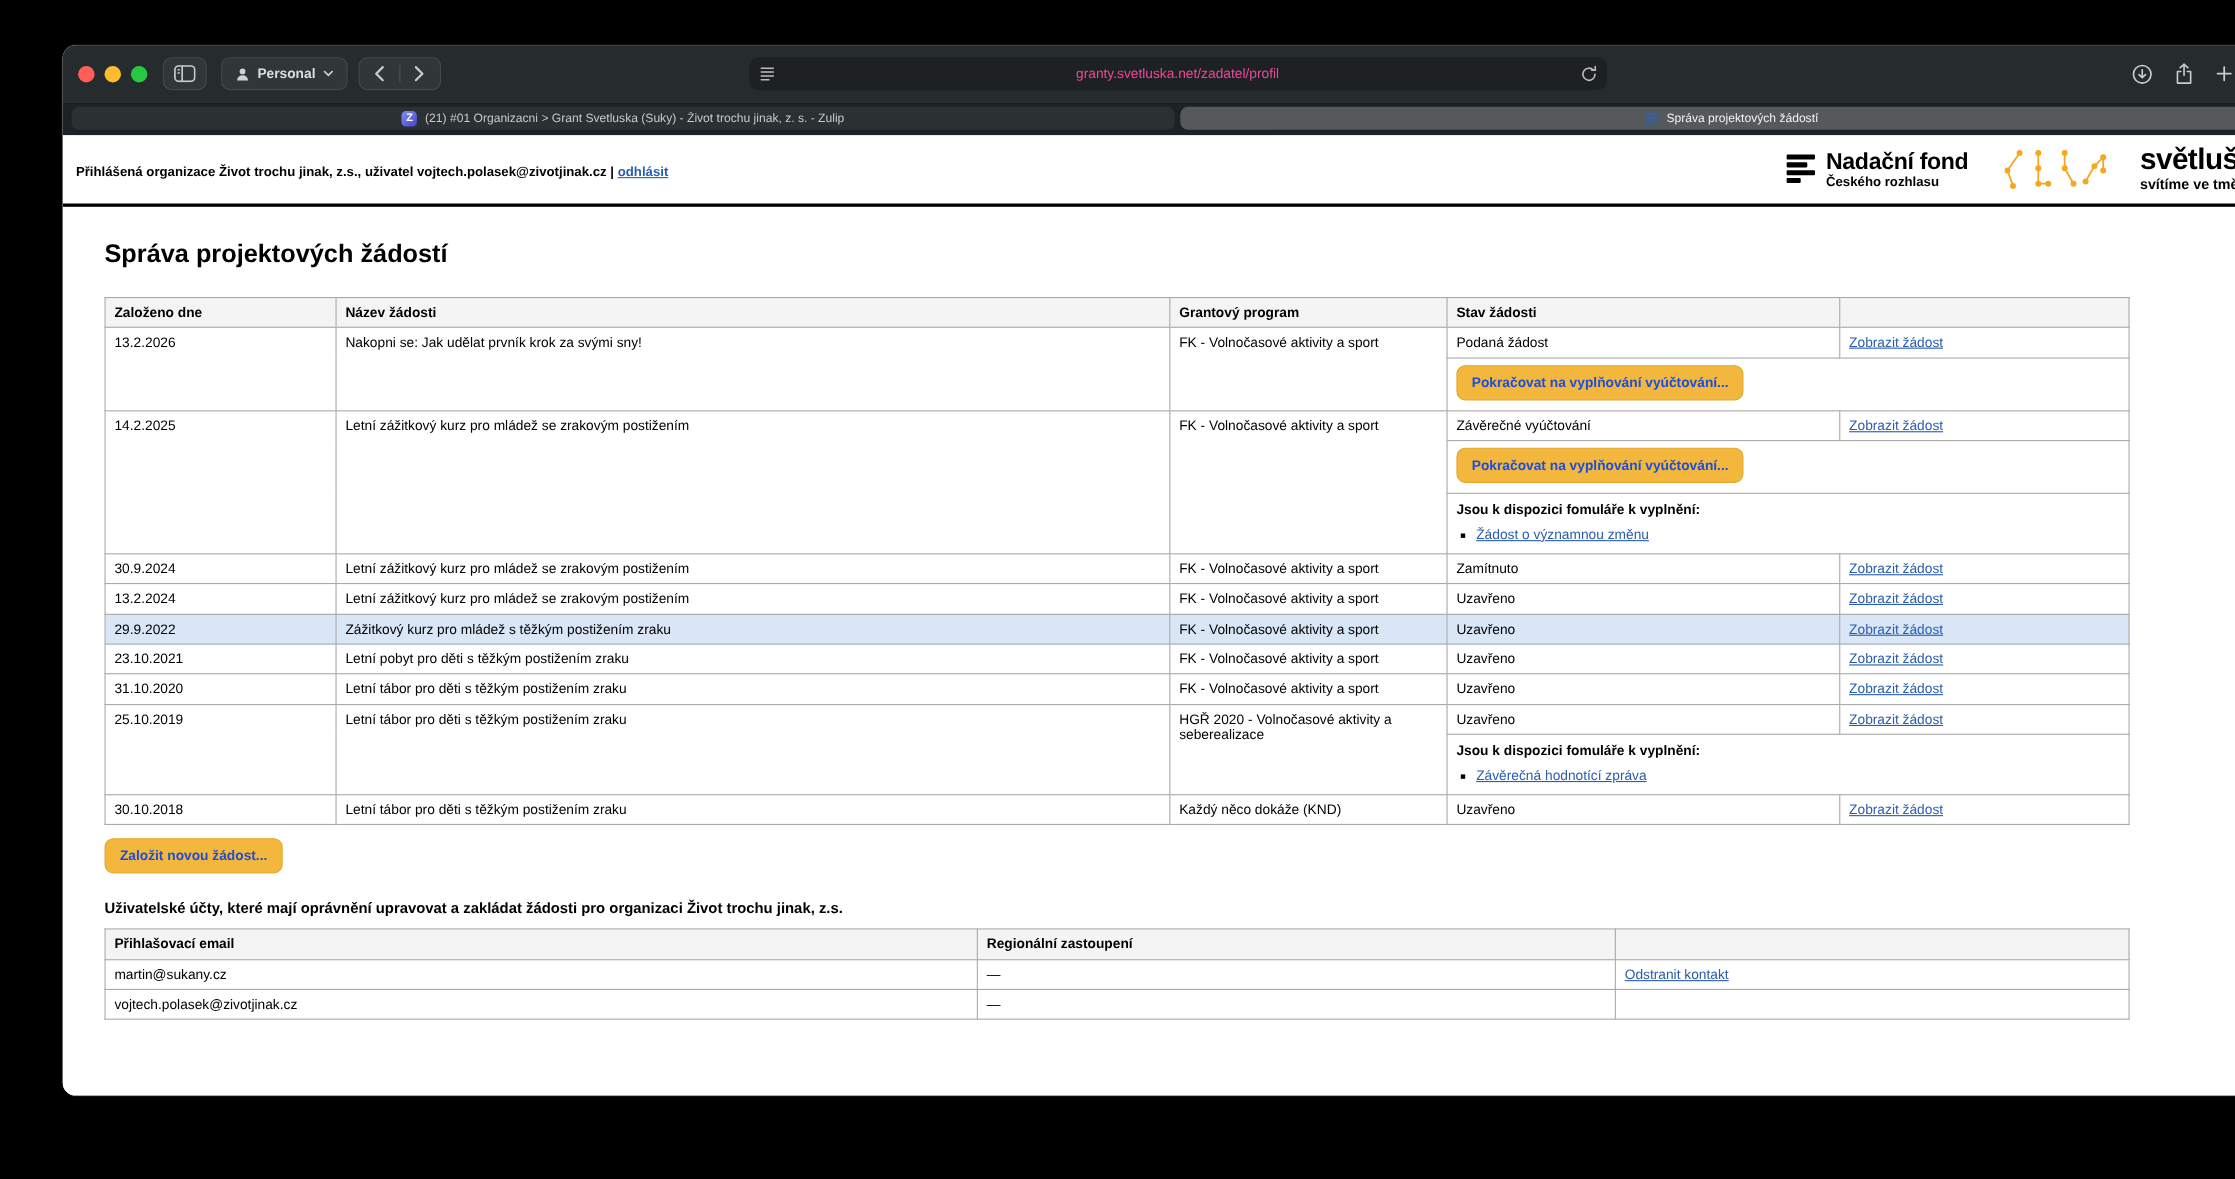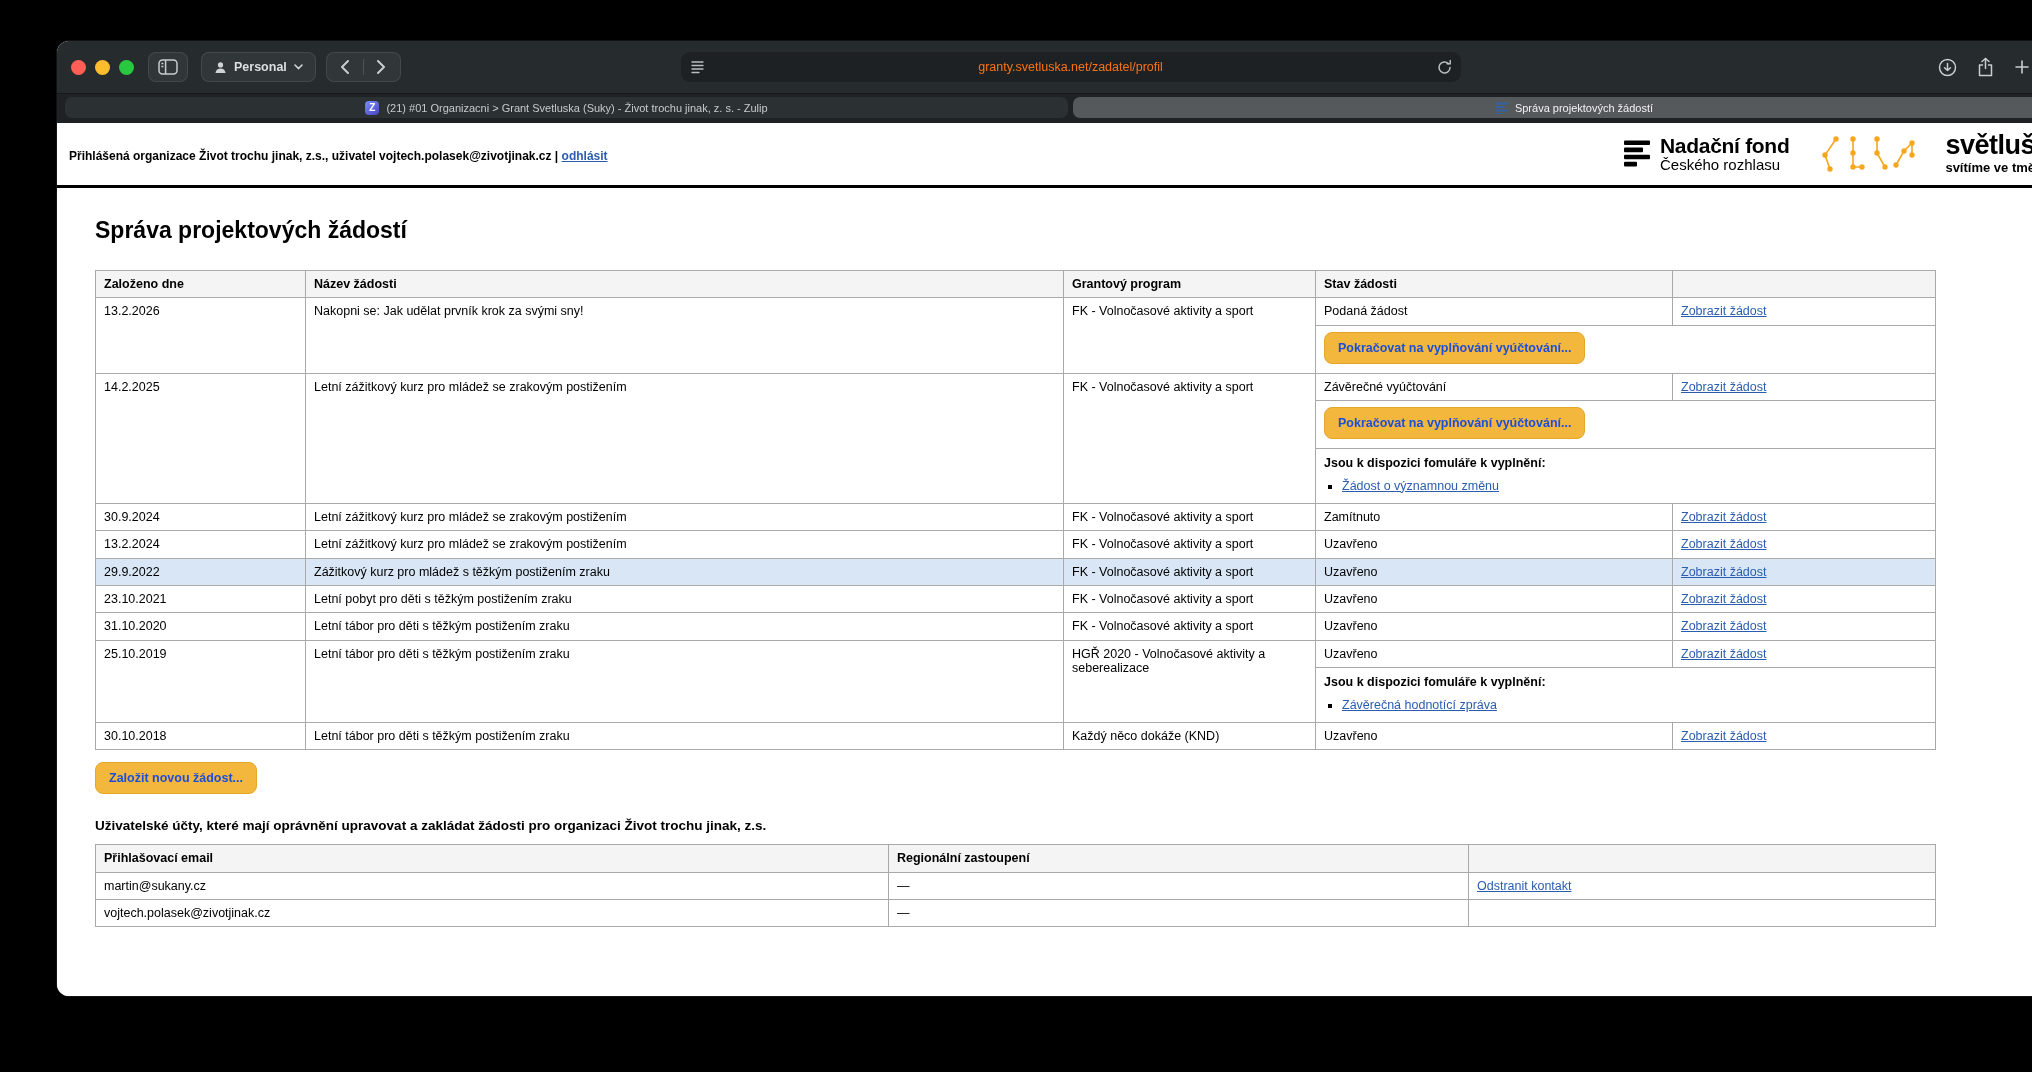--- a/index.html
+++ b/index.html
@@ -25,21 +25,21 @@
   .chrome-btn { display:flex; align-items:center; justify-content:center; background:rgba(255,255,255,.055);
     border:1px solid rgba(255,255,255,.09); border-radius:8px; height:30px; color:#c9cdce; }
   .sidebar-btn { width:40px; margin-right:13px; }
   .profile-btn { padding:0 12px; gap:7px; margin-right:10px; font-size:12.5px; font-weight:bold; color:#dcdedf; }
   .nav-pill { display:flex; align-items:center; height:30px; background:rgba(255,255,255,.055);
     border:1px solid rgba(255,255,255,.09); border-radius:8px; }
   .nav-pill .nav-half { width:36px; height:100%; display:flex; align-items:center; justify-content:center; color:#c9cdce; }
   .nav-pill .sep { width:1px; height:16px; background:rgba(255,255,255,.14); }
 
   .urlfield { position:absolute; left:50%; top:11px; transform:translateX(-50%); width:780px; height:30px;
-    background:#1d2124; border-radius:9px; display:flex; align-items:center; justify-content:center; color:#f97316; font-size:12.5px; }
+    background:#1d2124; border-radius:9px; display:flex; align-items:center; justify-content:center; color:#ec4899; font-size:12.5px; }
   .urlfield .uf-left { position:absolute; left:10px; top:8px; }
   .urlfield .uf-right { position:absolute; right:9px; top:7px; }
 
   .right-icons { position:absolute; right:16px; top:11px; display:flex; align-items:center; gap:20px; height:30px; color:#c9cdce; }
 
   
   .tabbar { height:30px; flex:0 0 30px; background:#1e2225; border-top:1px solid #17191b; display:flex; gap:5px; padding:3px 8px 5px 8px; }
   .tab { flex:1 1 0; min-width:0; border-radius:7px; display:flex; align-items:center; justify-content:center; gap:7px;
     font-size:11px; color:#c7cacb; background:#2b3033; padding:0 14px; }
   .tab.active { background:#55595c; color:#f1f2f3; }
@@ -52,21 +52,21 @@
   .page { flex:1 1 auto; background:#fff; color:#000; overflow:hidden; }
 
   .appheader { height:65px; display:flex; align-items:center; justify-content:space-between; padding:0 16px 0 12px; border-bottom:3px solid #000; }
   .app-title { font-size:26px; font-weight:bold; margin:0; line-height:1.05; color:#0d0d0d; }
   .app-subtitle { font-size:12px; font-weight:bold; margin-top:4px; }
   a, .link { color:#2a5db0; text-decoration:underline; cursor:pointer; }
 
   .logos { display:flex; align-items:center; gap:28px; padding-right:4px; }
   .nf-logo { display:flex; align-items:center; gap:8px; }
   .nf-text .nf-title { font-size:21px; font-weight:bold; line-height:1; letter-spacing:-.3px; }
-  .nf-text .nf-sub { font-size:15px; font-weight:normal; margin-top:0; }
+  .nf-text .nf-sub { font-size:12px; font-weight:bold; margin-top:0; }
   .sv-text .sv-title { font-size:27px; font-weight:800; line-height:.95; letter-spacing:-.5px; }
   .sv-text .sv-sub { font-size:13px; font-weight:bold; margin-top:2px; }
 
   .content { padding:29px 38px 0 38px; }
   .page-title { font-size:23px; font-weight:bold; margin:0 0 26px 0; }
   .overview-heading { font-size:15px; font-weight:bold; margin:0 0 13px 0; }
 
   table { border-collapse:collapse; table-layout:fixed; font-size:12.5px; }
   .apps-table { width:1840px; }
   .accounts-table { width:1840px; }

